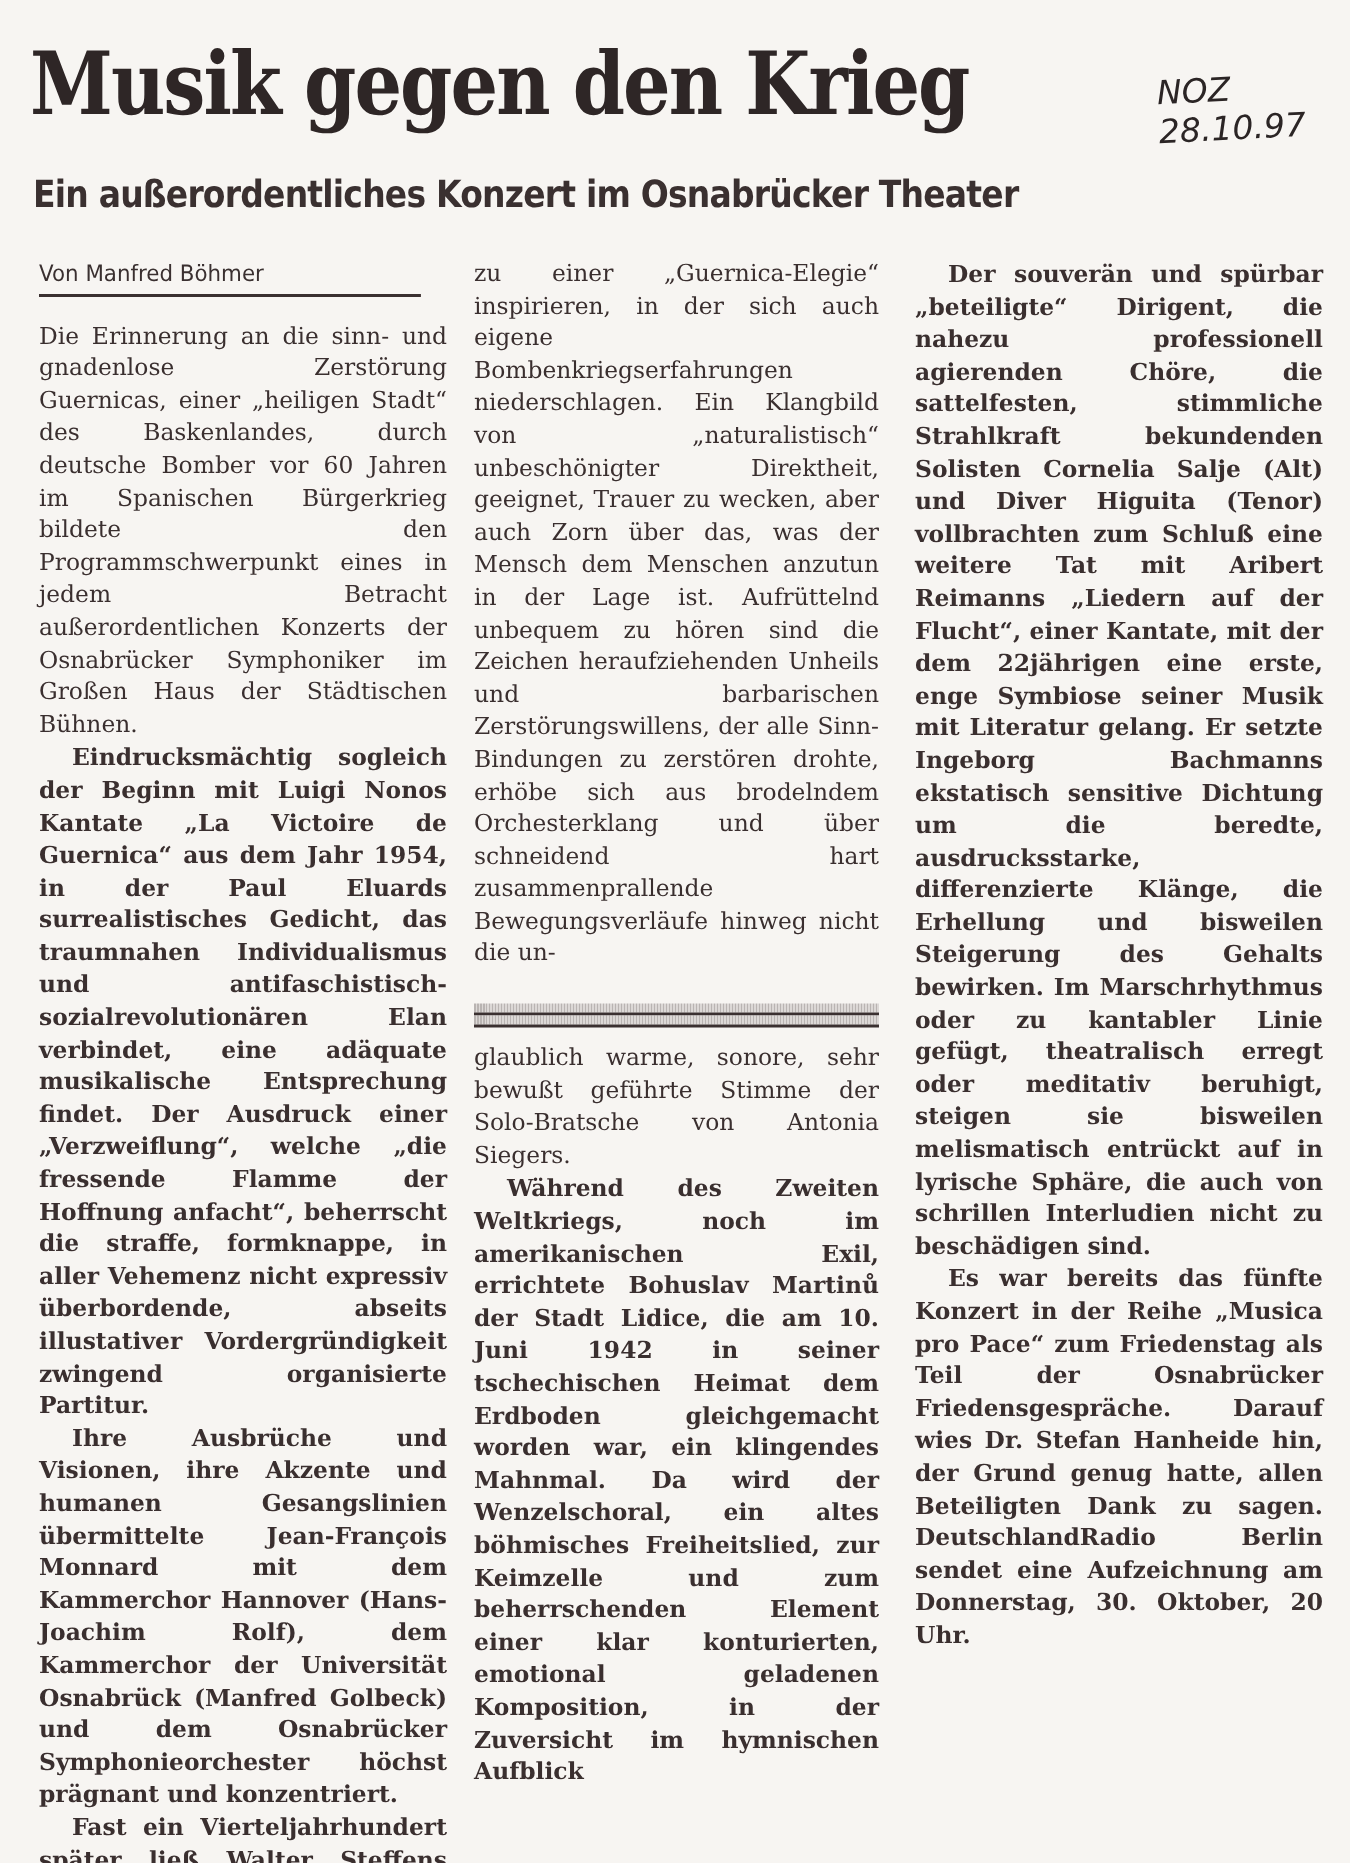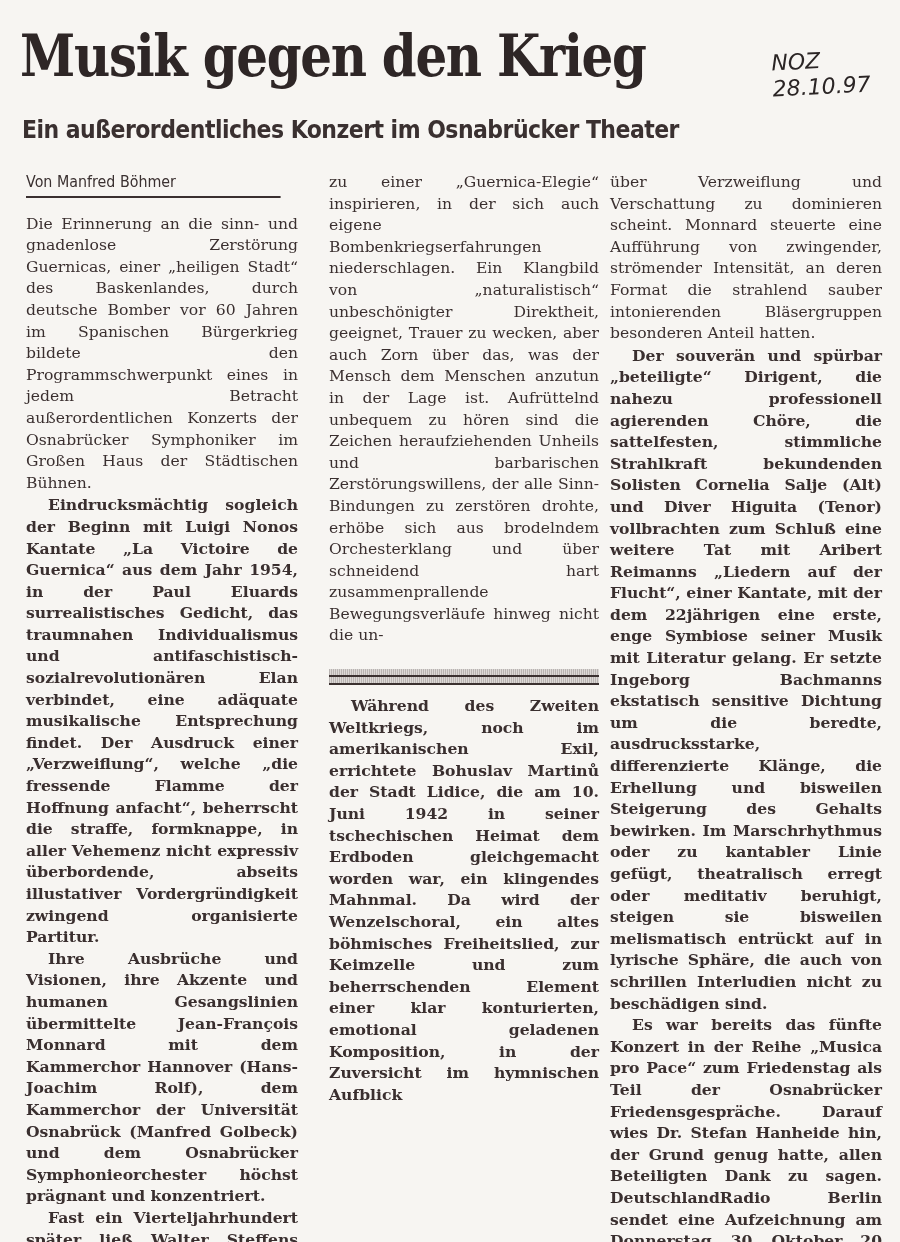--- a/index.html
+++ b/index.html
@@ -48,21 +48,21 @@
       font-family: "DejaVu Serif", serif;
       font-size: 15.6px;
       line-height: 21.6px;
       text-align: justify;
       color: #3a2f2f;
       hyphens: manual;
     }
     .col p { margin: 0; }
     .col p.indent { text-indent: 22px; font-weight: bold; }
     .col1 { left: 26px; width: 272px; }
-    .col2 { left: 329px; width: 270px; }
+    .col2 { left: 316px; width: 270px; }
     .col3 { left: 610px; width: 272px; }
     .byline {
       font-family: "DejaVu Sans", sans-serif;
       font-size: 15px;
       color: #3a3030;
       padding-bottom: 2px;
       border-bottom: 2px solid #3a3030;
       margin-bottom: 16px;
       width: 268px;
       text-align: left;
@@ -104,20 +104,20 @@
   <p class="indent">Ihre Ausbrüche und Visionen, ihre Akzente und humanen Gesangslinien übermittelte Jean-François Monnard mit dem Kammerchor Hannover (Hans-Joachim Rolf), dem Kammerchor der Universität Osnabrück (Manfred Golbeck) und dem Osnabrücker Symphonieorchester höchst prägnant und konzentriert.</p>
   <p class="indent">Fast ein Vierteljahrhundert später ließ Walter Steffens sich von Picassos großem Gemälde</p>
 </div>
 
 <div class="col col2">
   <p>zu einer „Guernica-Elegie“ inspirieren, in der sich auch eigene Bombenkriegserfahrungen niederschlagen. Ein Klangbild von „naturalistisch“ unbeschönigter Direktheit, geeignet, Trauer zu wecken, aber auch Zorn über das, was der Mensch dem Menschen anzutun in der Lage ist. Aufrüttelnd unbequem zu hören sind die Zeichen heraufziehenden Unheils und barbarischen Zerstörungswillens, der alle Sinn-Bindungen zu zerstören drohte, erhöbe sich aus brodelndem Orchesterklang und über schneidend hart zusammenprallende Bewegungsverläufe hinweg nicht die un-</p>
   <div class="box">
     <div class="box-sep"></div>
     <div class="box-sep"></div>
   </div>
+  <p>glaublich warme, sonore, sehr bewußt geführte Stimme der Solo-Bratsche von Antonia Siegers.</p>
   <p class="indent">Während des Zweiten Weltkriegs, noch im amerikanischen Exil, errichtete Bohuslav Martinů der Stadt Lidice, die am 10. Juni 1942 in seiner tschechischen Heimat dem Erdboden gleichgemacht worden war, ein klingendes Mahnmal. Da wird der Wenzelschoral, ein altes böhmisches Freiheitslied, zur Keimzelle und zum beherrschenden Element einer klar konturierten, emotional geladenen Komposition, in der Zuversicht im hymnischen Aufblick</p>
 </div>
 
 <div class="col col3">
-  <p>über Verzweiflung und Verschattung zu dominieren scheint. Monnard steuerte eine Aufführung von zwingender, strömender Intensität, an deren Format die strahlend sauber intonierenden Bläsergruppen besonderen Anteil hatten.</p>
   <p class="indent">Der souverän und spürbar „beteiligte“ Dirigent, die nahezu professionell agierenden Chöre, die sattelfesten, stimmliche Strahlkraft bekundenden Solisten Cornelia Salje (Alt) und Diver Higuita (Tenor) vollbrachten zum Schluß eine weitere Tat mit Aribert Reimanns „Liedern auf der Flucht“, einer Kantate, mit der dem 22jährigen eine erste, enge Symbiose seiner Musik mit Literatur gelang. Er setzte Ingeborg Bachmanns ekstatisch sensitive Dichtung um die beredte, ausdrucksstarke, differenzierte Klänge, die Erhellung und bisweilen Steigerung des Gehalts bewirken. Im Marschrhythmus oder zu kantabler Linie gefügt, theatralisch erregt oder meditativ beruhigt, steigen sie bisweilen melismatisch entrückt auf in lyrische Sphäre, die auch von schrillen Interludien nicht zu beschädigen sind.</p>
   <p class="indent">Es war bereits das fünfte Konzert in der Reihe „Musica pro Pace“ zum Friedenstag als Teil der Osnabrücker Friedensgespräche. Darauf wies Dr. Stefan Hanheide hin, der Grund genug hatte, allen Beteiligten Dank zu sagen. DeutschlandRadio Berlin sendet eine Aufzeichnung am Donnerstag, 30. Oktober, 20 Uhr.</p>
 </div>
 
 </body></html>

